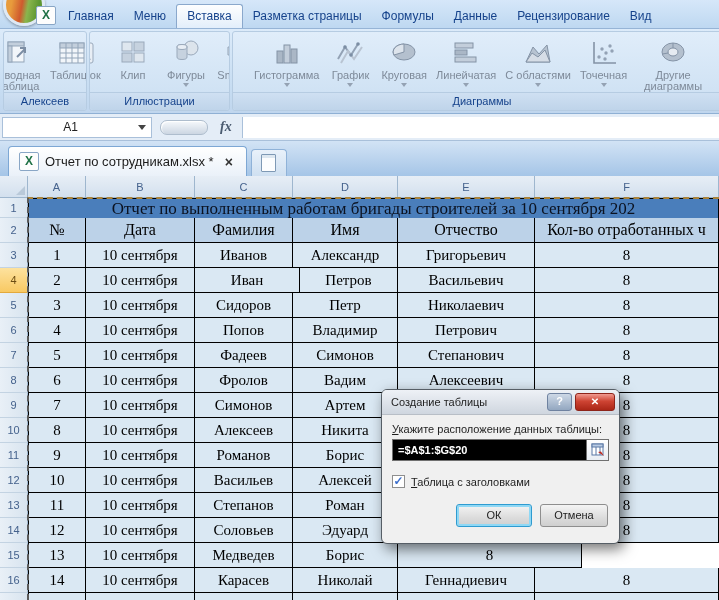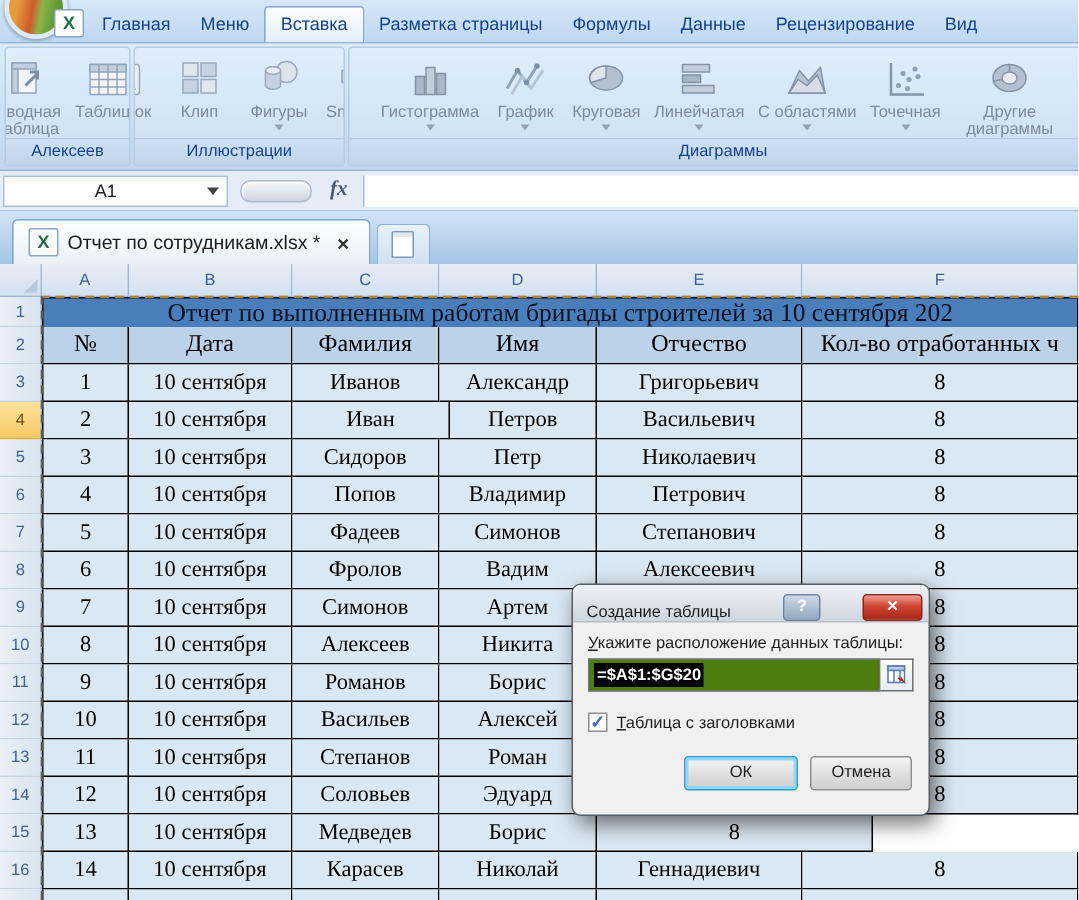--- a/index.html
+++ b/index.html
@@ -96,33 +96,33 @@
         overflow:hidden;white-space:nowrap;}
   .hcell{background:#bcd2e8;font-size:16px;}
   .marquee{position:absolute;left:27px;top:21px;width:692px;height:403px;pointer-events:none;
         border-top:2px dashed #a9833c;border-left:2px dashed #5a5a5a;box-sizing:border-box;}
 
   
   .dlg{position:absolute;left:381px;top:389px;width:237px;height:153px;z-index:50;
         border:1px solid #565e66;border-radius:6px;overflow:hidden;background:#f0f0f0;
         box-shadow:4px 5px 14px rgba(0,0,0,.55);font-family:"Liberation Sans",sans-serif;}
   .dlg-title{height:24px;background:linear-gradient(#eef1f6,#cfd6df);border-bottom:1px solid #b8bec6;
-        display:flex;align-items:flex-end;padding:0 4px 0 9px;gap:25px;}
+        display:flex;align-items:center;padding:0 4px 0 9px;}
   .dlg-title .dtxt{flex:1;font-size:11px;color:#1e1e1e;}
   .dlg-help{width:23px;height:16px;border:1px solid #6f82a0;border-radius:3px;margin-right:3px;
         background:linear-gradient(#cdd8e6,#93a7c0);color:#fff;font-size:11px;font-weight:bold;
         text-align:center;line-height:15px;}
   .dlg-close{width:38px;height:16px;border:1px solid #8e241a;border-radius:3px;
         background:linear-gradient(#f19a90,#ce4433 45%,#aa2617);color:#fff;font-size:10px;
         font-weight:bold;text-align:center;line-height:15px;}
   .dlg-body{padding:8px 10px 0 10px;}
   .dlg-prompt{font-size:11px;color:#1e1e1e;}
   .dlg-prompt::first-letter{text-decoration:underline;}
   .dlg-inputrow{margin-top:4px;height:22px;display:flex;}
-  .dlg-input{flex:1;background:#4d7c0f;border:1px solid #707070;box-sizing:border-box;
+  .dlg-input{flex:1;background:#000000;border:1px solid #707070;box-sizing:border-box;
         display:flex;align-items:center;padding-left:3px;}
   .dlg-sel{background:#000;color:#fff;font-size:11px;font-weight:bold;padding:2px 2px;}
   .dlg-picker{width:22px;border:1px solid #707070;border-left:none;box-sizing:border-box;
         background:linear-gradient(#fff,#e8edf3);display:flex;align-items:center;justify-content:center;}
   .dlg-checkrow{margin-top:14px;display:flex;align-items:center;}
   .checkbox{width:13px;height:13px;background:#fff;border:1px solid #8e8e8e;box-sizing:border-box;
         color:#3b6ecc;font-size:12px;font-weight:bold;line-height:11px;text-align:center;}
   .dlg-checklabel{font-size:11px;color:#1e1e1e;margin-left:6px;}
   .dlg-checklabel::first-letter{text-decoration:underline;}
   .dlg-btnrow{margin-top:16px;display:flex;justify-content:flex-end;gap:8px;padding-right:1px;}

